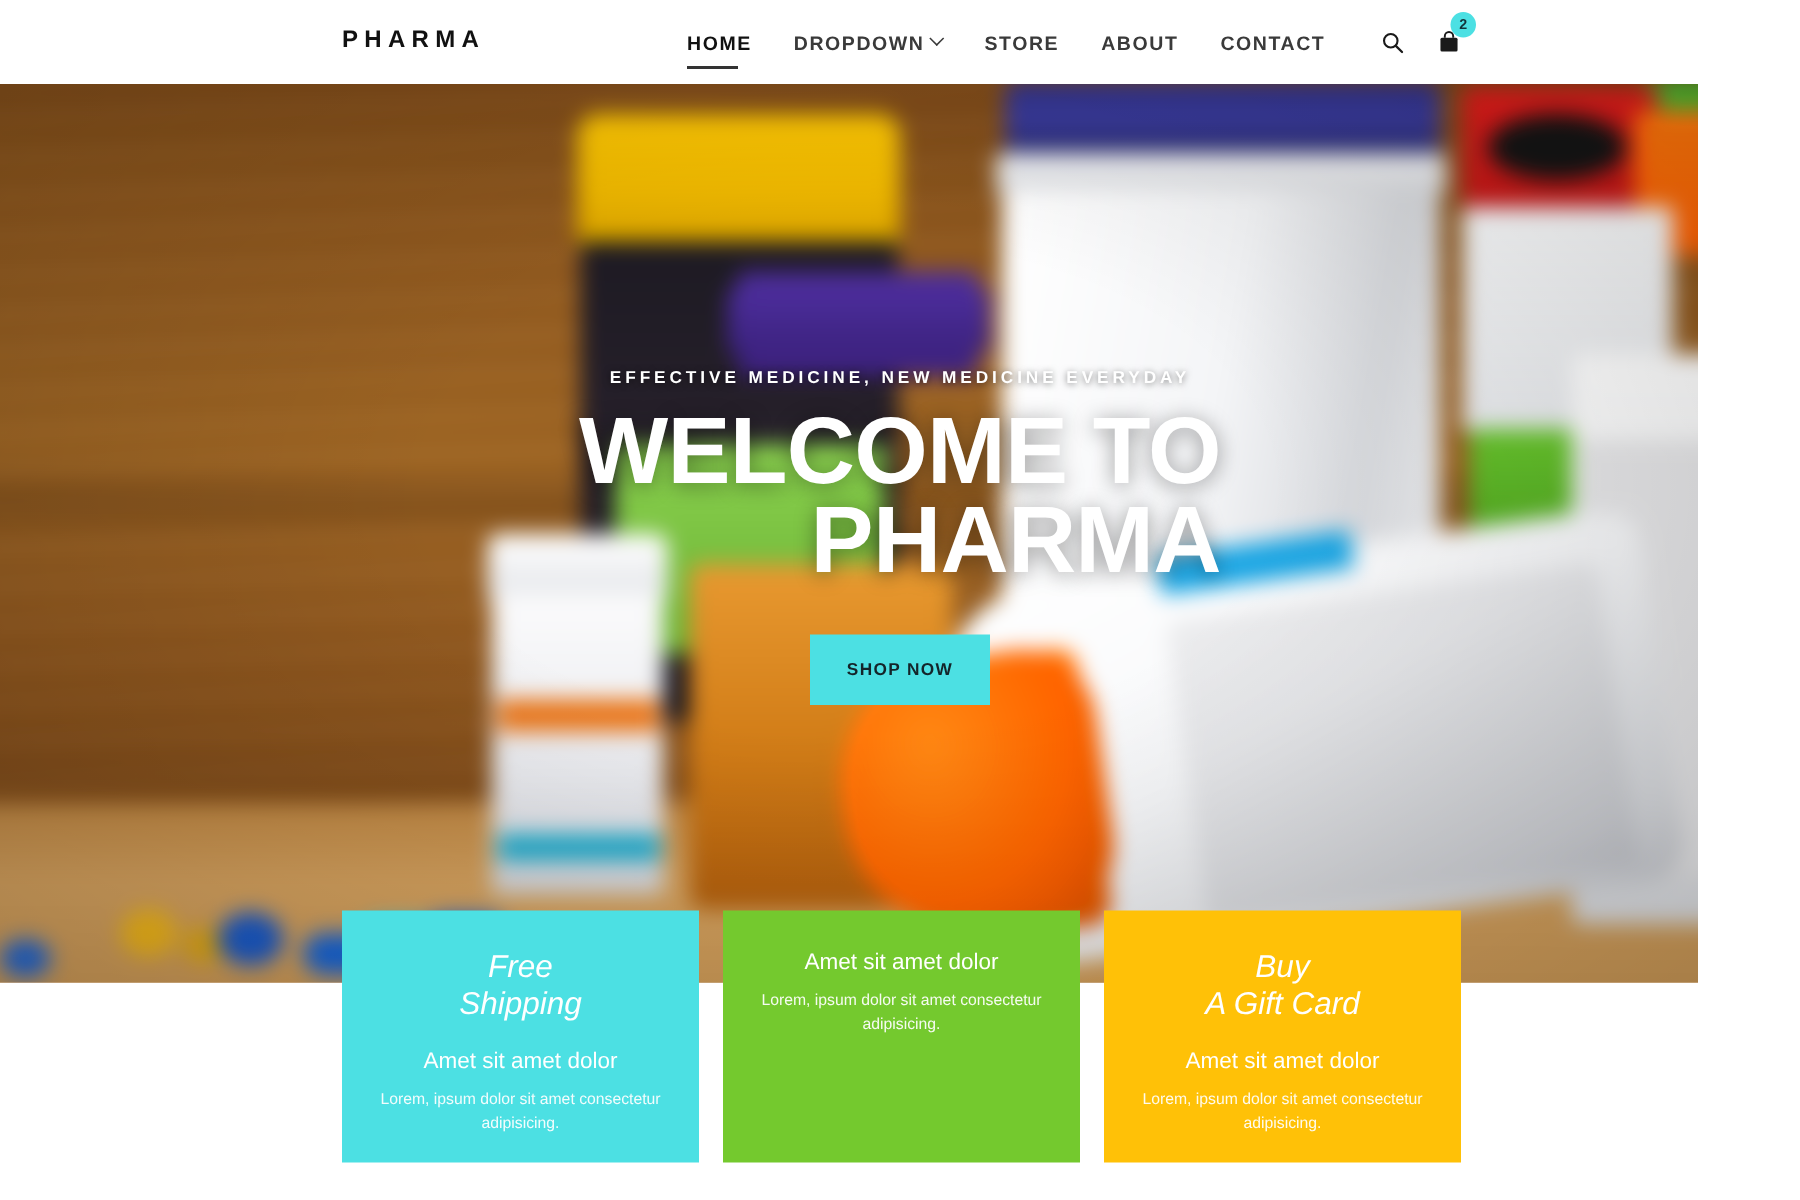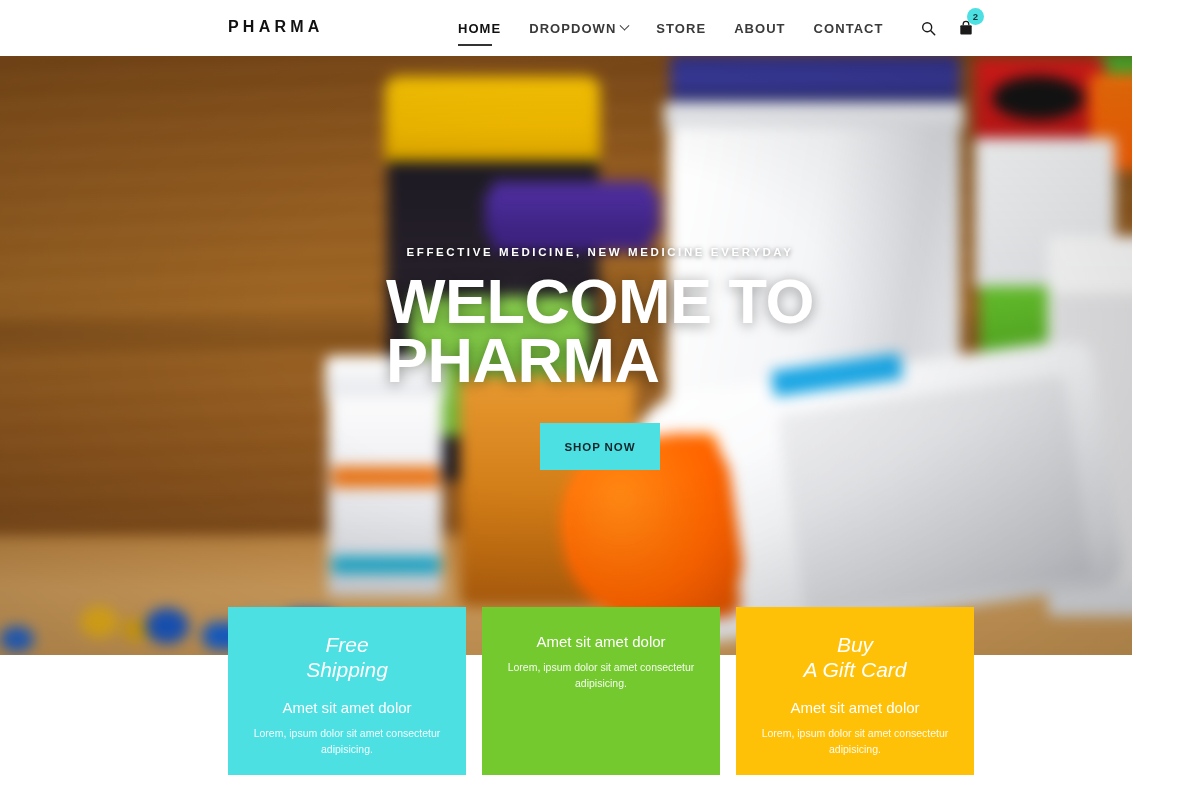--- a/index.html
+++ b/index.html
@@ -196,21 +196,21 @@
     display:flex; flex-direction:column; align-items:center;
     padding-top:190px; z-index:10;
   }
   .kicker{
     font-size:11.5px; font-weight:bold; letter-spacing:2.6px;
     color:#ffffff; text-shadow:0 1px 5px rgba(0,0,0,.55);
     margin-bottom:14px;
   }
   .headline{
     font-size:63px; line-height:.93; font-weight:bold;
-    letter-spacing:-0.5px; color:#ffffff; text-align:left;
+    letter-spacing:-0.5px; color:#ffffff; text-align:right;
     text-shadow:0 2px 14px rgba(0,0,0,.4);
     max-width:640px;
   }
   .shop-btn{
     margin-top:34px;
     width:120px; height:47px;
     background:#4ce0e3; color:#14252a;
     font-size:11.5px; font-weight:bold; letter-spacing:.9px;
     display:flex; align-items:center; justify-content:center;
     border:none; cursor:pointer;

